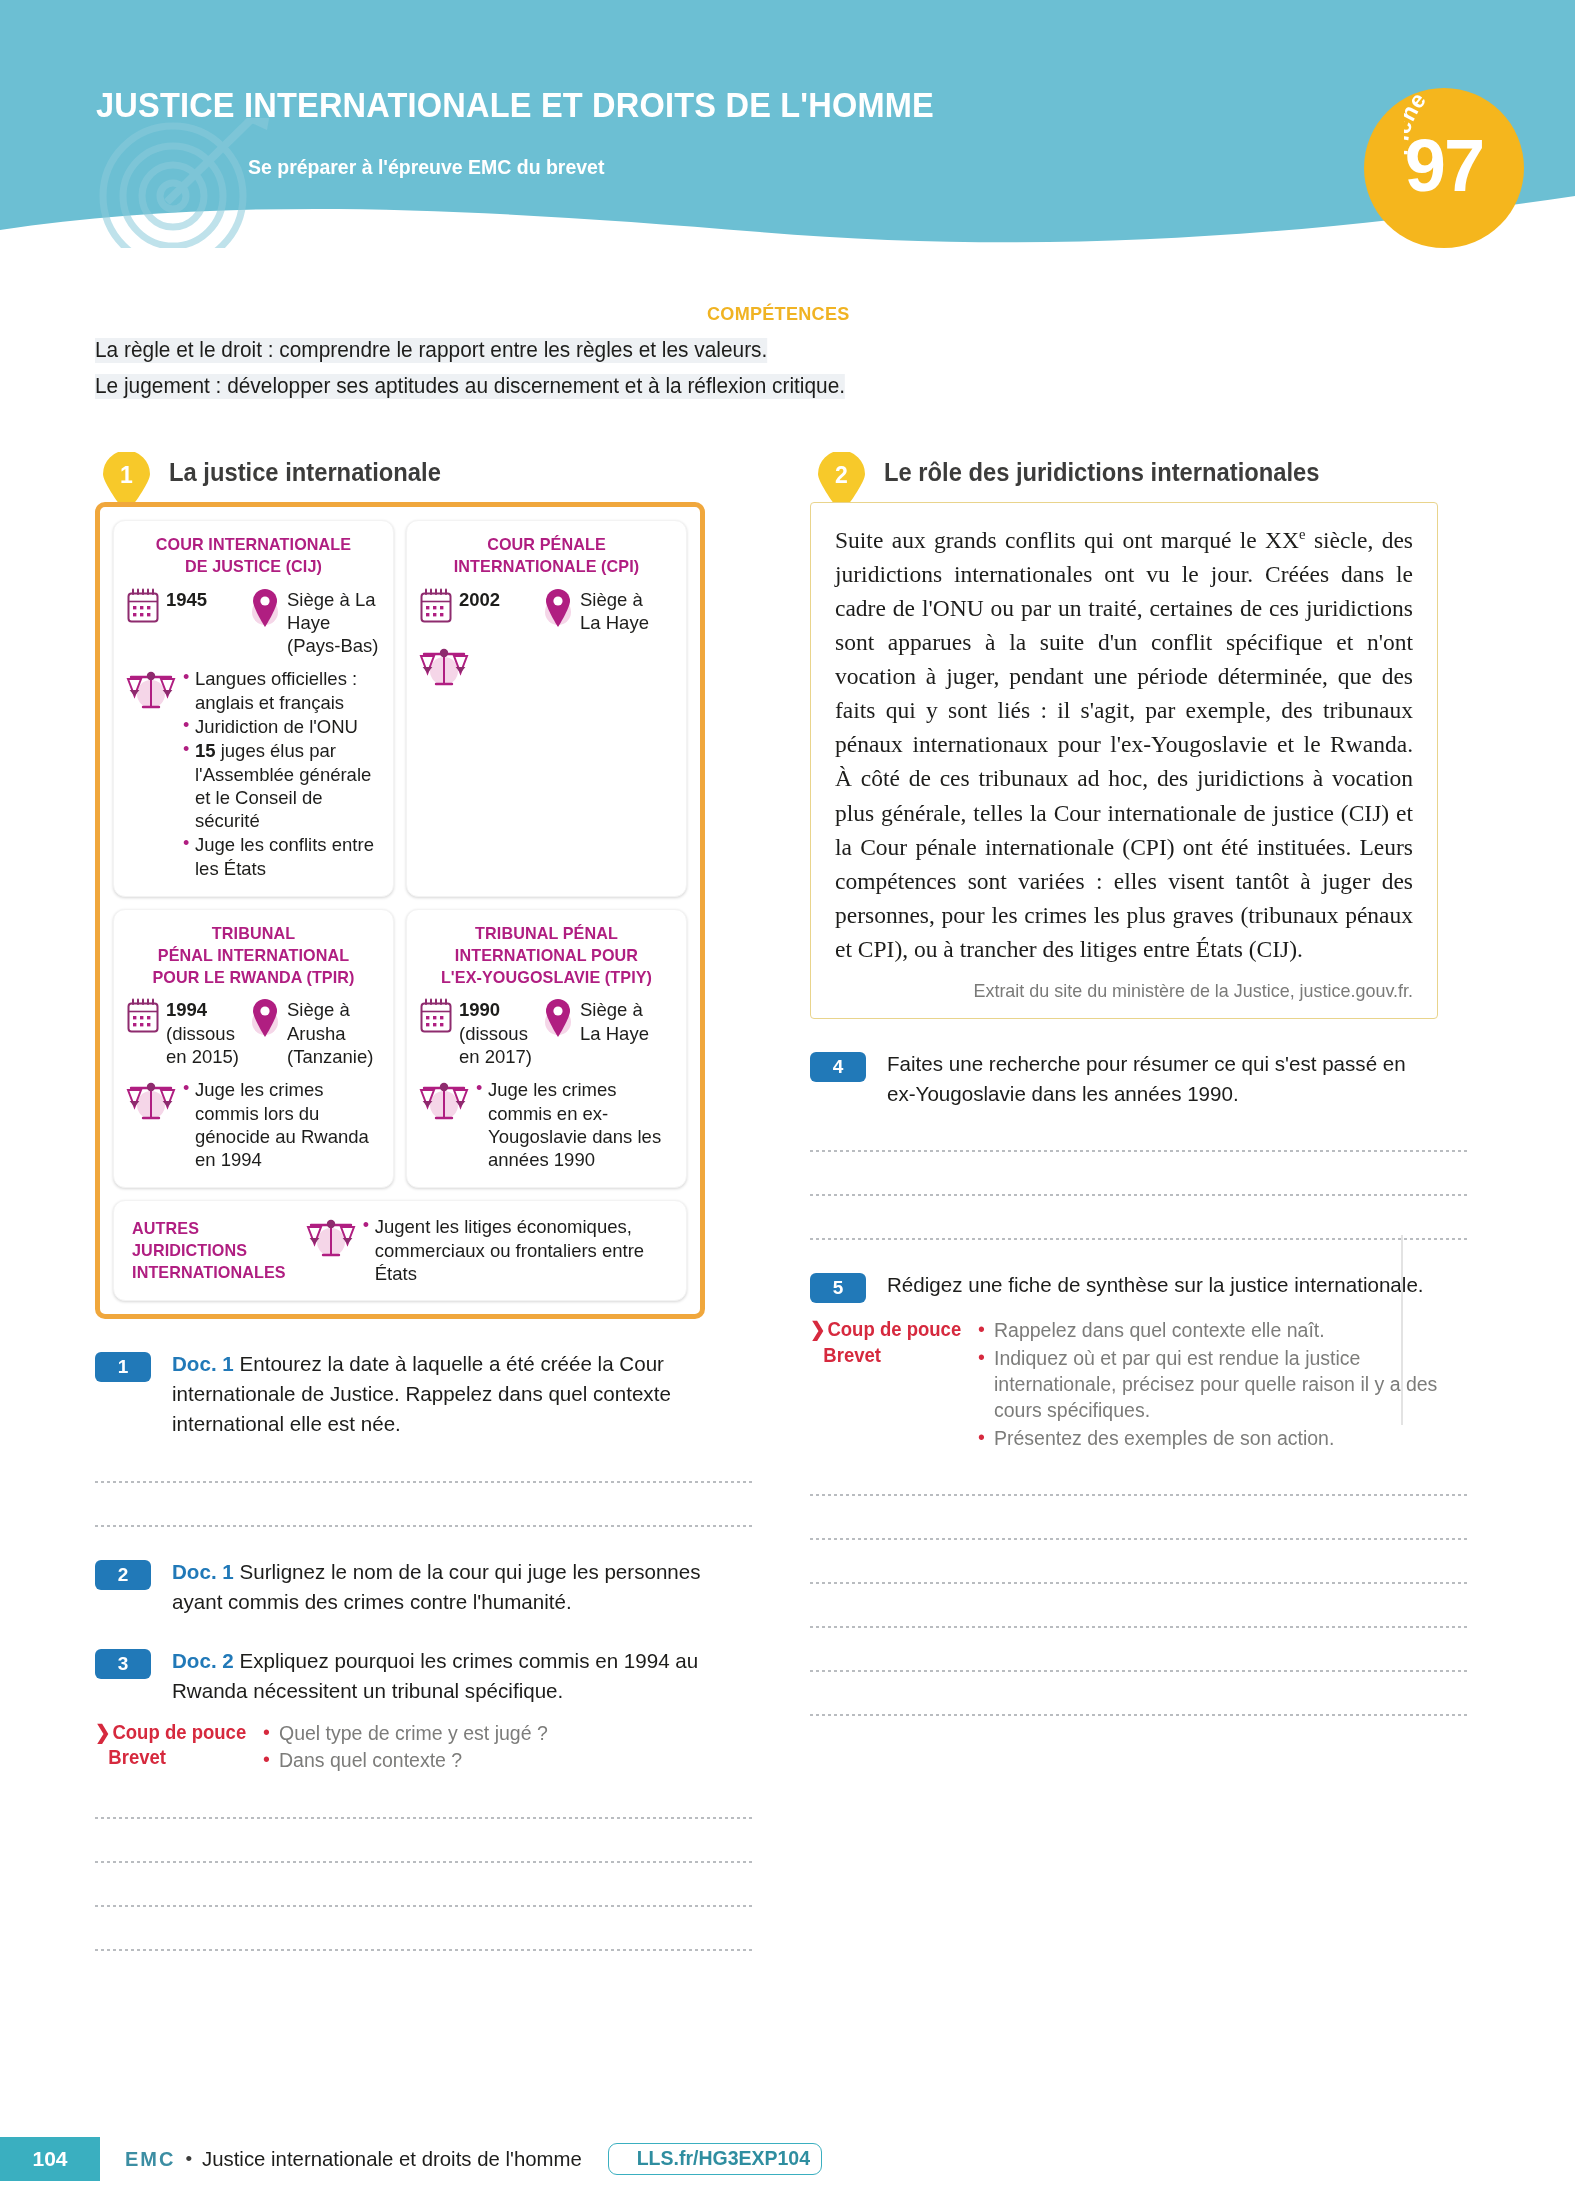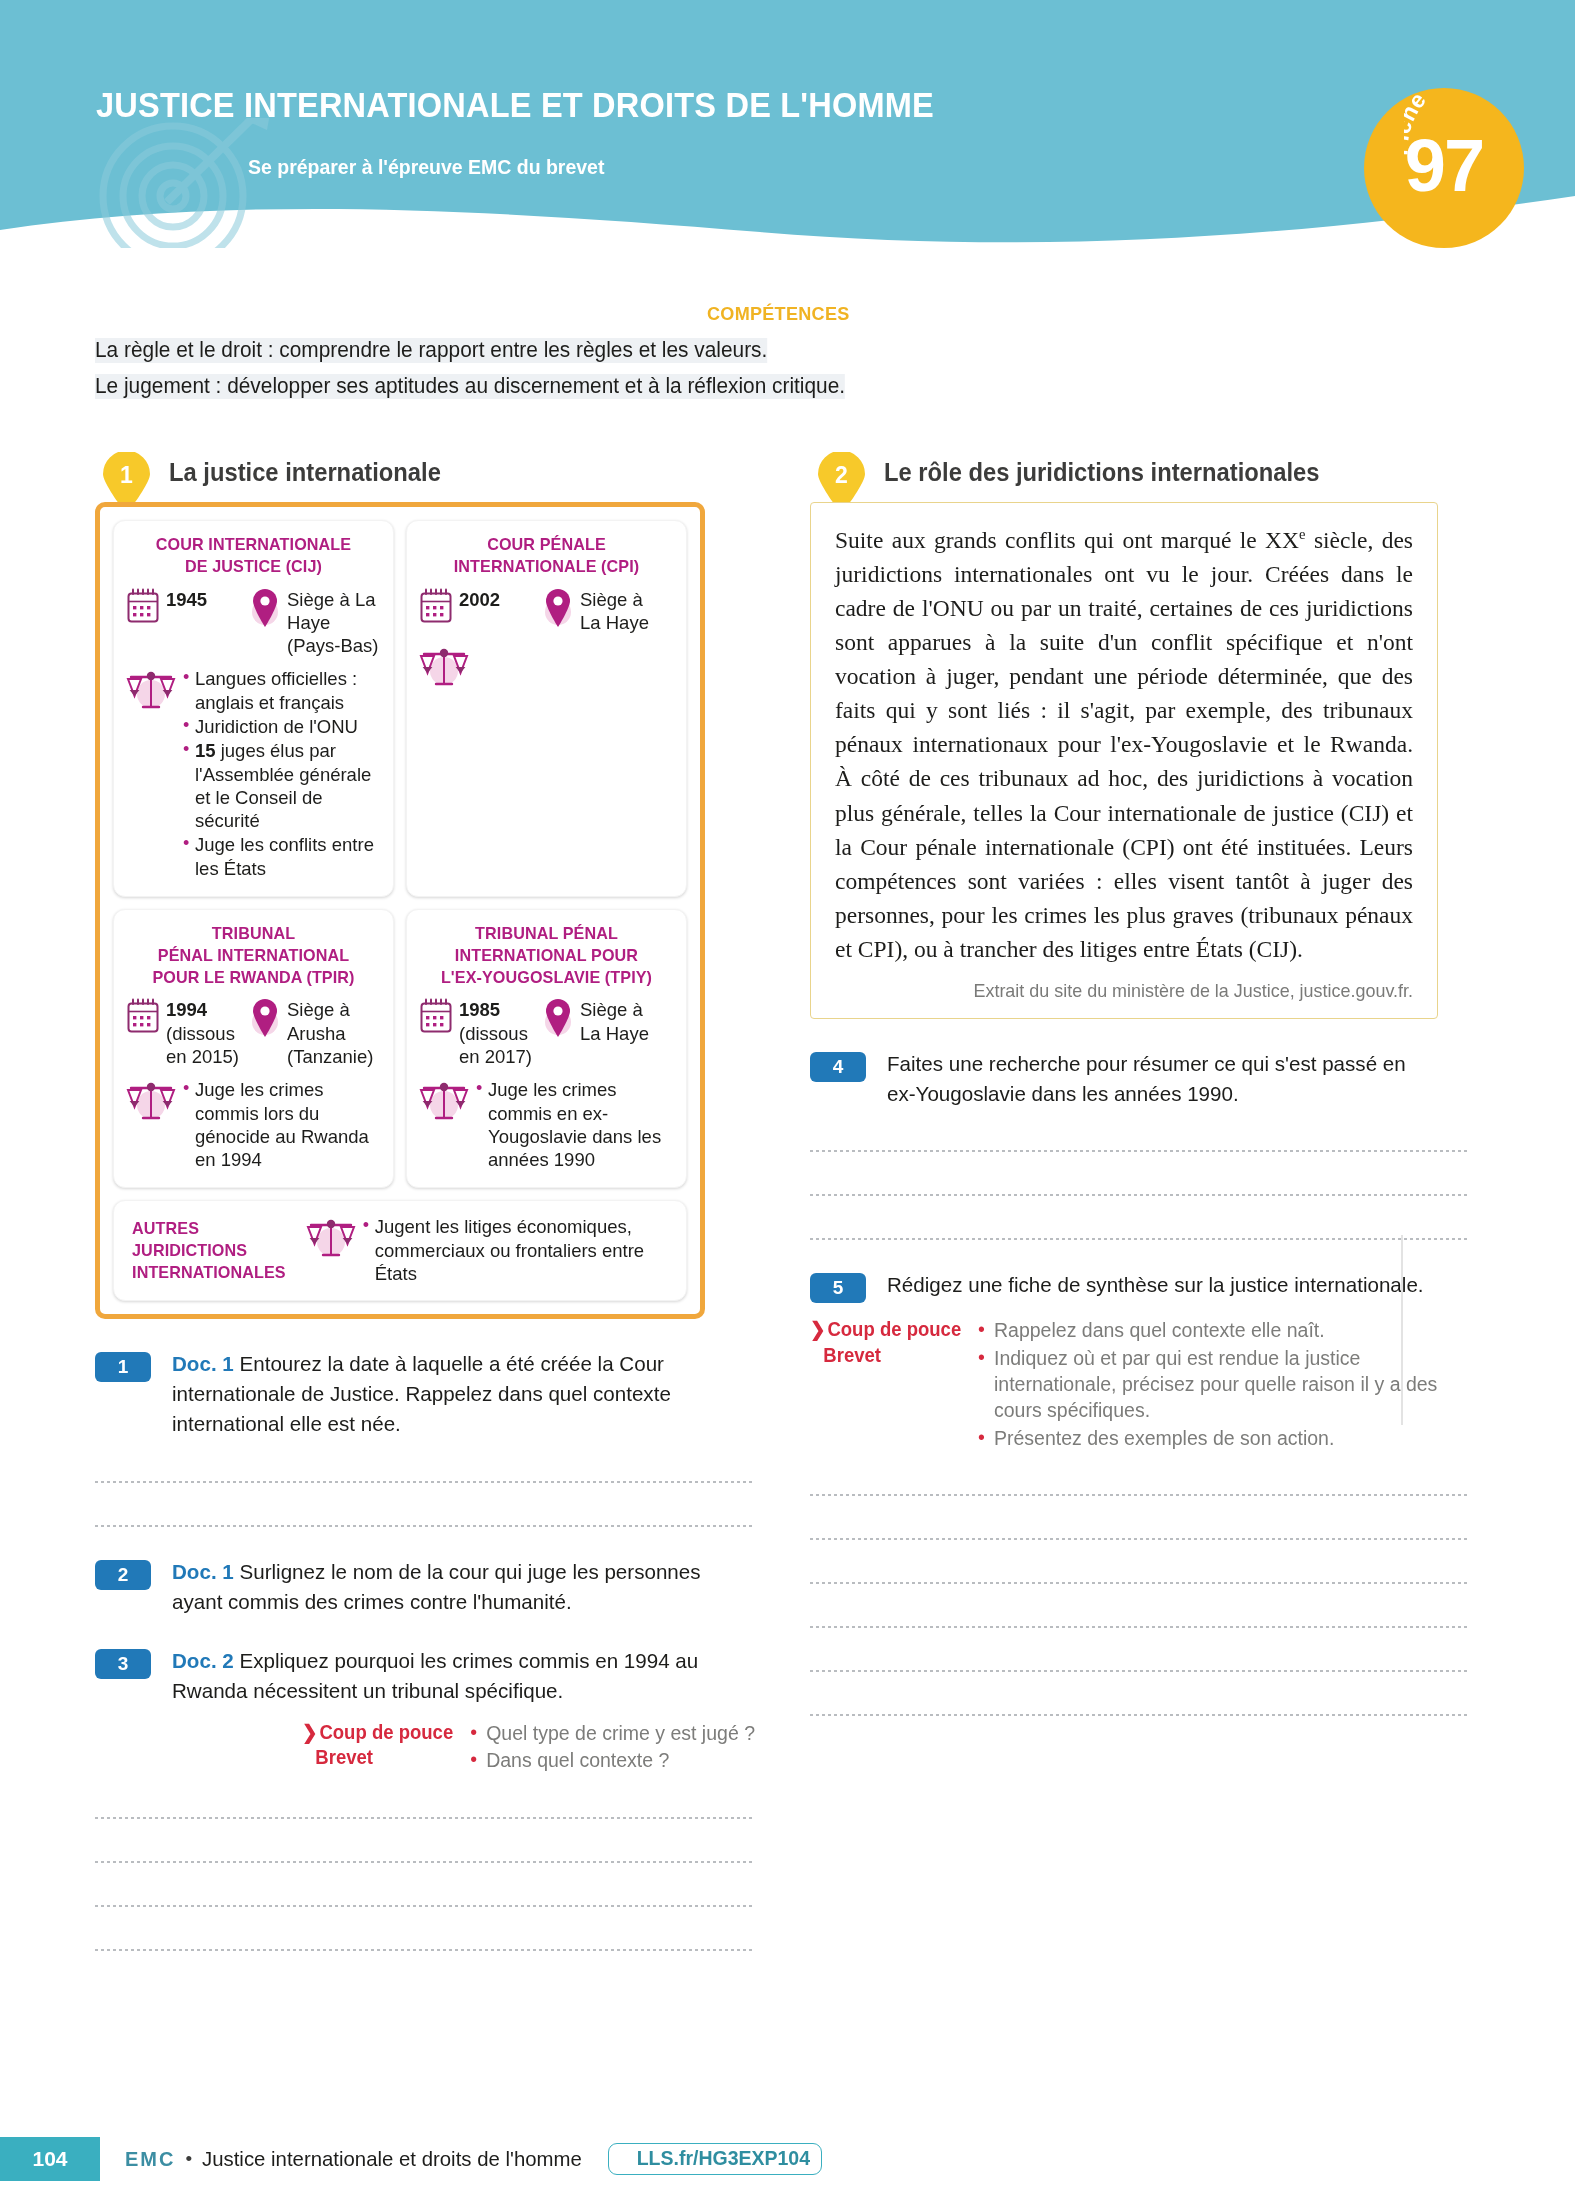--- a/index.html
+++ b/index.html
@@ -131,21 +131,21 @@
     background: #2179b8; color: #fff; font-size: 19px; font-weight: bold;
     display: flex; align-items: center; justify-content: center;
     margin-top: 3px;
   }
   .q-text {
     margin-left: 21px; font-size: 21px; line-height: 1.42; color: #1d1d1b;
     max-width: 560px; transform: scaleX(.98); transform-origin: left center;
   }
   .q-doc { color: #2179b8; font-weight: bold; }
 
-  .hint { display: flex; margin-top: 14px; justify-content: flex-end; }
+  .hint { display: flex; margin-top: 14px; }
   .hint-label {
     flex: 0 0 auto; width: 160px; font-size: 19.5px; font-weight: bold; color: #d6293e;
     line-height: 1.3; transform: scaleX(.95); transform-origin: left center;
   }
   .hint-label .chev { margin-right: 2px; }
   .hint-label .l2 { display: block; padding-left: 14px; }
   .hint-list { list-style: none; margin-left: 8px; }
   .hint-list li {
     font-size: 19.5px; color: #7c7c7a; line-height: 1.35;
     padding-left: 16px; position: relative; margin-bottom: 1px;
@@ -398,21 +398,21 @@
                   </g>
 <g fill="#b01e81">
                     <rect x="7" y="18" width="3.4" height="3.4"></rect>
                     <rect x="14" y="18" width="3.4" height="3.4"></rect>
 <rect x="21" y="18" width="3.4" height="3.4"></rect>
                     <rect x="7" y="25" width="3.4" height="3.4"></rect>
 <rect x="14" y="25" width="3.4" height="3.4"></rect>
                     <rect x="21" y="25" width="3.4" height="3.4"></rect>
                   </g>
                 </svg>
-        <div class="fact-text"><b>1985</b><br>(dissous<br>en 2017)</div>
+        <div class="fact-text"><b>1990</b><br>(dissous<br>en 2017)</div>
       </div>
       <div class="fact place">
         <svg class="ico" width="32" height="40" viewBox="0 0 32 40">
 <circle cx="16" cy="24" r="13" fill="#f5d6e8"></circle>
 <path d="M16,39 C16,39 28,20 28,13 A12,12 0 1 0 4,13 C4,20 16,39 16,39 Z" fill="#b01e81"></path>
 <circle cx="16" cy="13" r="4.6" fill="#ffffff"></circle>
                 </svg>
         <div class="fact-text">Siège à<br>La Haye</div>
       </div>
     </div>

